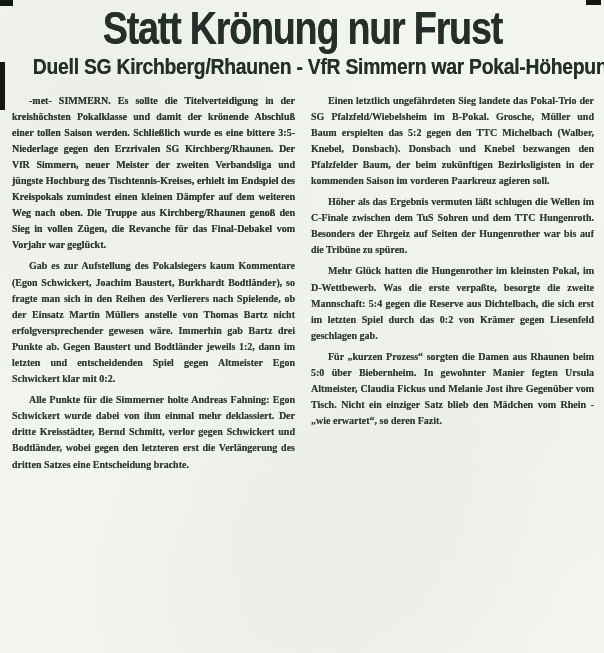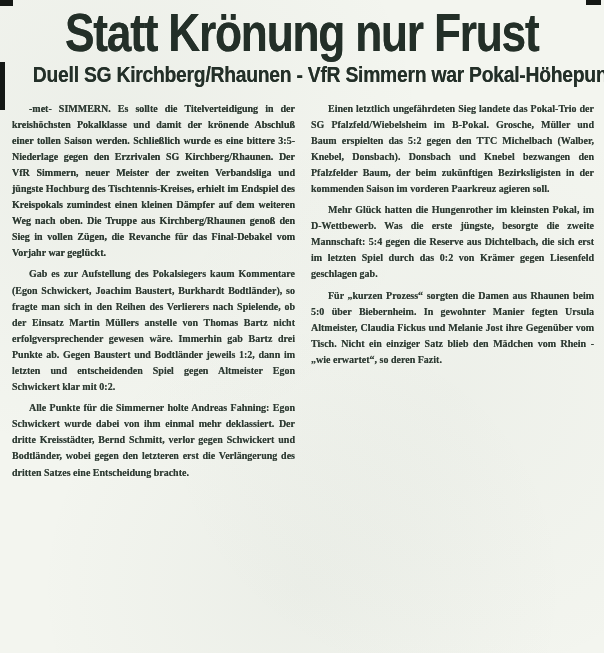--- a/index.html
+++ b/index.html
@@ -23,21 +23,21 @@
   .mark { position: absolute; background: #141815; }
   .mark.tl  { left: 0;   top: 0;    width: 13px; height: 6px; }
   .mark.tr  { right: 3px; top: 0;   width: 15px; height: 5px; }
   .mark.bar { left: 0;   top: 62px; width: 5px;  height: 48px; }
 
   .headline {
     margin: 5px 0 0 0;
     text-align: center;
     font-family: "Liberation Sans", sans-serif;
     font-weight: bold;
-    font-size: 54px;
+    font-size: 46px;
     line-height: 1.0;
     color: #232f28;
     letter-spacing: -1.5px;
     text-shadow: 0 0 0.6px rgba(35,47,40,0.85);
   }
   .headline .squeeze {
     display: inline-block;
     transform: scaleX(0.82);
     transform-origin: center;
     white-space: nowrap;
@@ -96,18 +96,19 @@
   <h2 class="subheadline"><span class="squeeze">Duell SG Kirchberg/Rhaunen - VfR Simmern war Pokal-Höhepunkt</span></h2>
 
   <div class="columns">
     <div class="col" id="col-left">
         <p class="lead">-met- SIMMERN. Es sollte die Titelverteidigung in der kreishöchsten Pokalklasse und damit der krönende Abschluß einer tollen Saison werden. Schließlich wurde es eine bittere 3:5-Niederlage gegen den Erzrivalen SG Kirchberg/Rhaunen. Der VfR Simmern, neuer Meister der zweiten Verbandsliga und jüngste Hochburg des Tischtennis-Kreises, erhielt im Endspiel des Kreispokals zumindest einen kleinen Dämpfer auf dem weiteren Weg nach oben. Die Truppe aus Kirchberg/Rhaunen genoß den Sieg in vollen Zügen, die Revanche für das Final-Debakel vom Vorjahr war geglückt.</p>
         <p class="body">Gab es zur Aufstellung des Pokalsiegers kaum Kommentare (Egon Schwickert, Joachim Baustert, Burkhardt Bodtländer), so fragte man sich in den Reihen des Verlierers nach Spielende, ob der Einsatz Martin Müllers anstelle von Thomas Bartz nicht erfolgversprechender gewesen wäre. Immerhin gab Bartz drei Punkte ab. Gegen Baustert und Bodtländer jeweils 1:2, dann im letzten und entscheidenden Spiel gegen Altmeister Egon Schwickert klar mit 0:2.</p>
         <p class="body">Alle Punkte für die Simmerner holte Andreas Fahning: Egon Schwickert wurde dabei von ihm einmal mehr deklassiert. Der dritte Kreisstädter, Bernd Schmitt, verlor gegen Schwickert und Bodtländer, wobei gegen den letzteren erst die Verlängerung des dritten Satzes eine Entscheidung brachte.</p>
       </div>
     <div class="col" id="col-right">
         <p class="body">Einen letztlich ungefährdeten Sieg landete das Pokal-Trio der SG Pfalzfeld/Wiebelsheim im B-Pokal. Grosche, Müller und Baum erspielten das 5:2 gegen den TTC Michelbach (Walber, Knebel, Donsbach). Donsbach und Knebel bezwangen den Pfalzfelder Baum, der beim zukünftigen Bezirksligisten in der kommenden Saison im vorderen Paarkreuz agieren soll.</p>
-        <p class="body">Mehr Glück hatten die Hungenrother im kleinsten Pokal, im D-Wettbewerb. Was die erste jüngste, besorgte die zweite Mannschaft: 5:4 gegen die Reserve aus Dichtelbach, die sich erst im letzten Spiel durch das 0:2 von Krämer gegen Liesenfeld geschlagen gab.</p>
+        <p class="body">Höher als das Ergebnis vermuten läßt schlugen die Wellen im C-Finale zwischen dem TuS Sohren und dem TTC Hungenroth. Besonders der Ehrgeiz auf Seiten der Hungenrother war bis auf die Tribüne zu spüren.</p>
+        <p class="body">Mehr Glück hatten die Hungenrother im kleinsten Pokal, im D-Wettbewerb. Was die erste verpaßte, besorgte die zweite Mannschaft: 5:4 gegen die Reserve aus Dichtelbach, die sich erst im letzten Spiel durch das 0:2 von Krämer gegen Liesenfeld geschlagen gab.</p>
         <p class="body">Für „kurzen Prozess“ sorgten die Damen aus Rhaunen beim 5:0 über Biebernheim. In gewohnter Manier fegten Ursula Altmeister, Claudia Fickus und Melanie Jost ihre Gegenüber vom Tisch. Nicht ein einziger Satz blieb den Mädchen vom Rhein - „wie erwartet“, so deren Fazit.</p>
       </div>
   </div>
 
 </div>
 
 </body></html>

